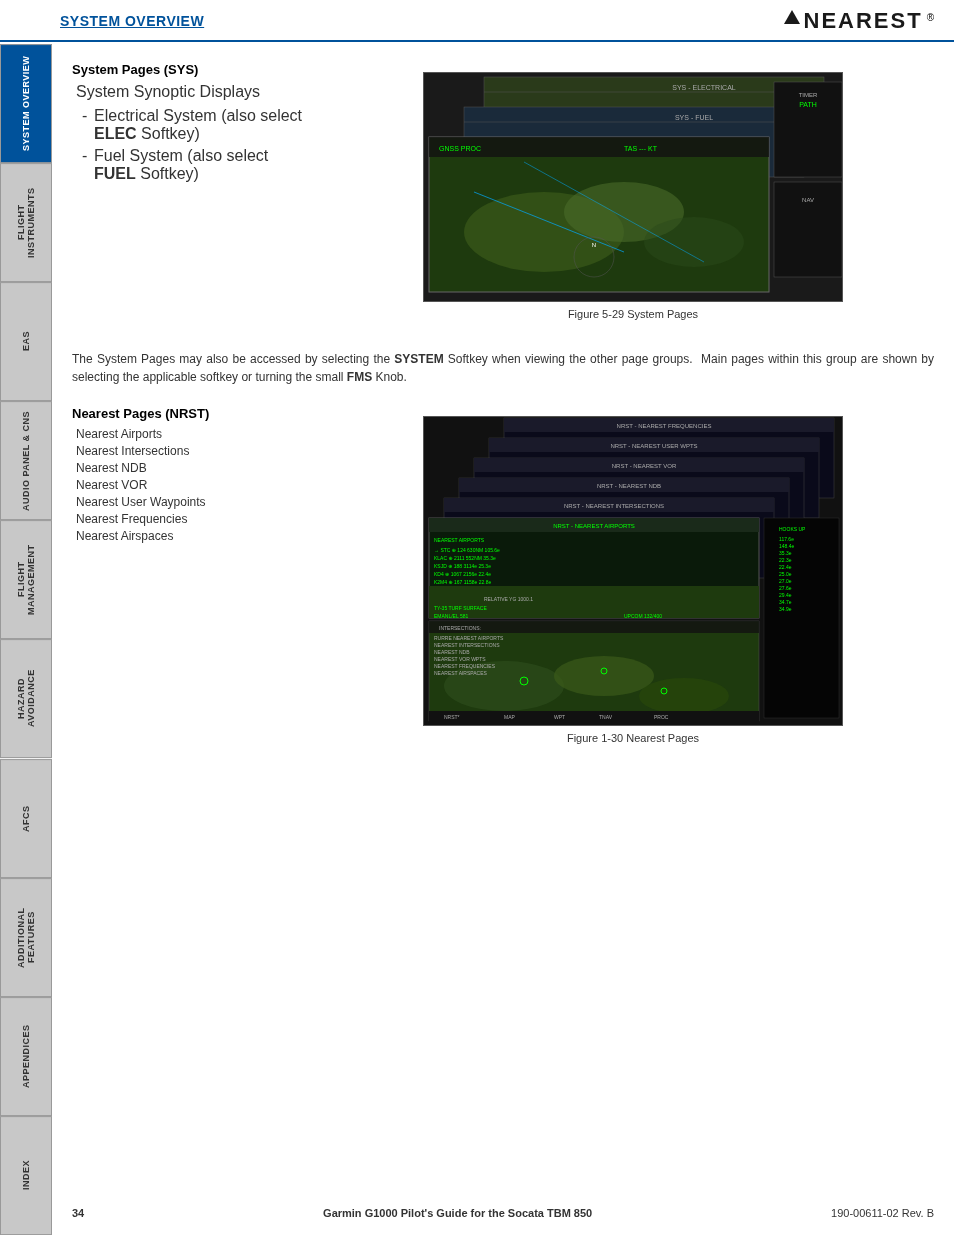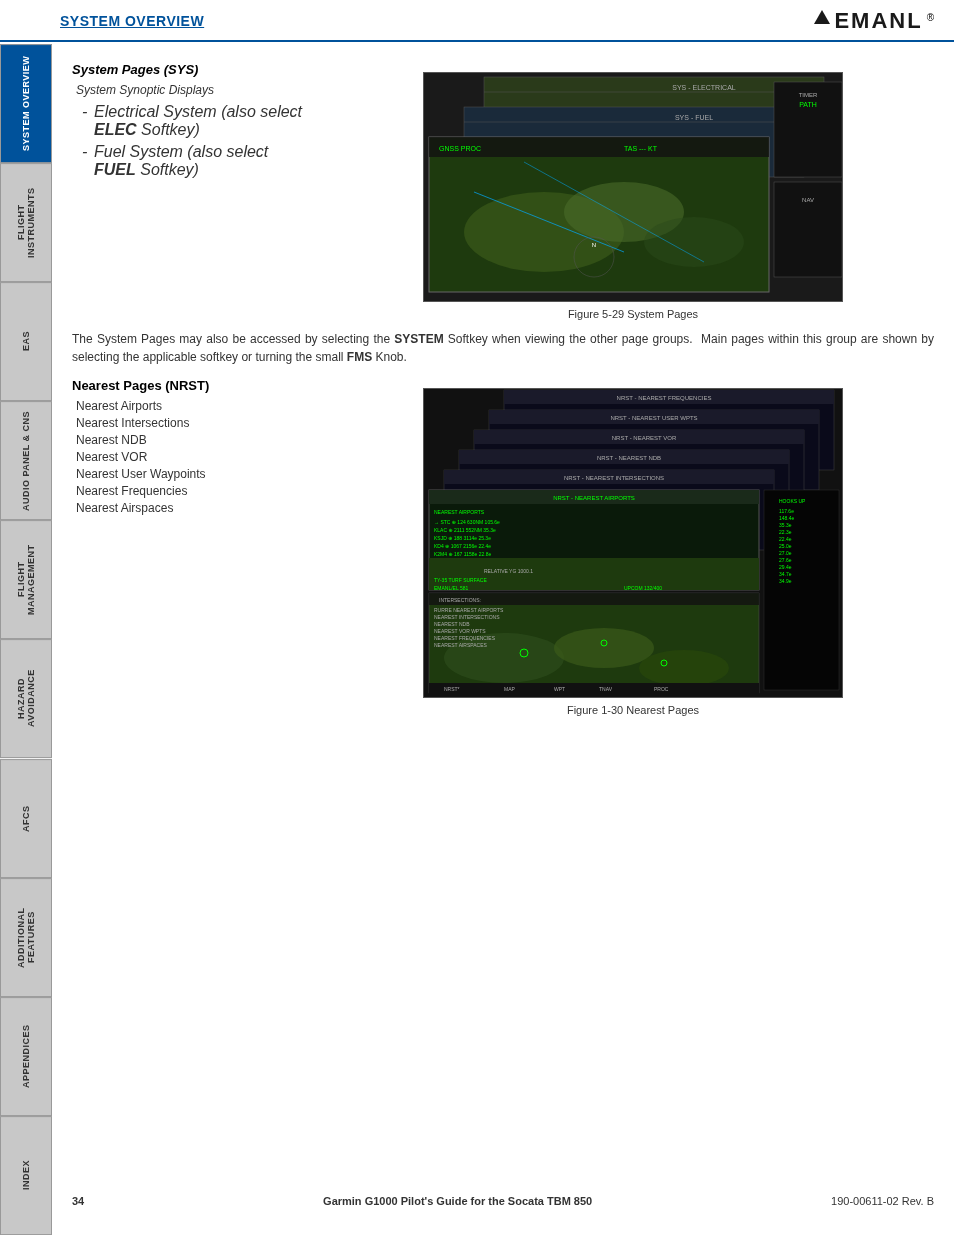--- a/index.html
+++ b/index.html
@@ -85,21 +85,21 @@
       margin-left: 52px;
       padding: 10px 20px 20px 20px;
     }
     .section-title {
       font-size: 13px;
       font-weight: bold;
       color: #000;
       margin-bottom: 6px;
     }
     .section-subtitle {
-      font-size: 12px;
+      font-size: 16px;
       color: #333;
       margin-bottom: 6px;
       margin-left: 4px;
     }
     .section-list {
       list-style: none;
       margin-left: 10px;
     }
     .section-list li {
       font-size: 16px;
@@ -171,21 +171,21 @@
       font-size: 12px;
       color: #333;
       line-height: 1.5;
       margin-bottom: 12px;
       text-align: justify;
     }
 
     
     .footer {
       position: absolute;
-      bottom: 28px;
+      bottom: 16px;
       left: 52px;
       right: 0;
       display: flex;
       align-items: center;
       justify-content: space-between;
       padding: 0 20px;
       font-size: 11px;
       color: #333;
     }
     .footer-page {
@@ -210,21 +210,21 @@
       padding-left: 4px;
     }
   </style>
 </head>
 <body>
 
 <div class="top-header">
   <span class="header-title">SYSTEM OVERVIEW</span>
   <div class="garmin-logo">
     <div class="garmin-triangle"></div>
-    <span class="garmin-text">EMANL</span>
+    <span class="garmin-text">NEAREST</span>
     <sup style="font-size:10px;vertical-align:super;margin-top:-8px;">®</sup>
   </div>
 </div>
 
 <div class="sidebar">
   <div class="sidebar-tab active">
     <span>SYSTEM OVERVIEW</span>
   </div>
   <div class="sidebar-tab">
     <span>FLIGHT INSTRUMENTS</span>
@@ -252,21 +252,21 @@
   </div>
   <div class="sidebar-tab">
     <span>INDEX</span>
   </div>
 </div>
 
 <div class="main-content">
 
   <div style="display:flex; gap:20px; margin-top:10px; align-items:flex-start;">
 
-    <div style="flex:0 0 240px;font-style:italic;">
+    <div style="flex:0 0 240px;">
       <p class="section-title">System Pages (SYS)</p>
       <p class="section-subtitle">System Synoptic Displays</p>
       <ul class="section-list">
         <li>
           Electrical System (also select <span class="bold-key">ELEC</span> Softkey)
         </li>
         <li>
           Fuel System (also select <span class="bold-key">FUEL</span> Softkey)
         </li>
       </ul>
@@ -308,21 +308,21 @@
 
             <circle cx="170" cy="185" r="20" fill="none" stroke="#555" stroke-width="0.5"></circle>
             <text x="170" y="175" fill="#fff" font-size="6" text-anchor="middle">N</text>
           </svg>
         </div>
         <p class="figure-caption">Figure 5-29  System Pages</p>
       </div>
     </div>
   </div>
 
-  <div style="margin: 0 0;">
+  <div style="margin: 20px 0;">
     <p class="para-text">
       The System Pages may also be accessed by selecting the <span class="bold-key">SYSTEM</span> Softkey when viewing the other page groups.&nbsp; Main pages within this group are shown by selecting the applicable softkey or turning the small <span class="bold-key">FMS</span> Knob.
     </p>
   </div>
 
   <div class="two-col">
 
     <div class="left-col">
       <p class="section-title">Nearest Pages (NRST)</p>
       <ul class="nrst-list">

